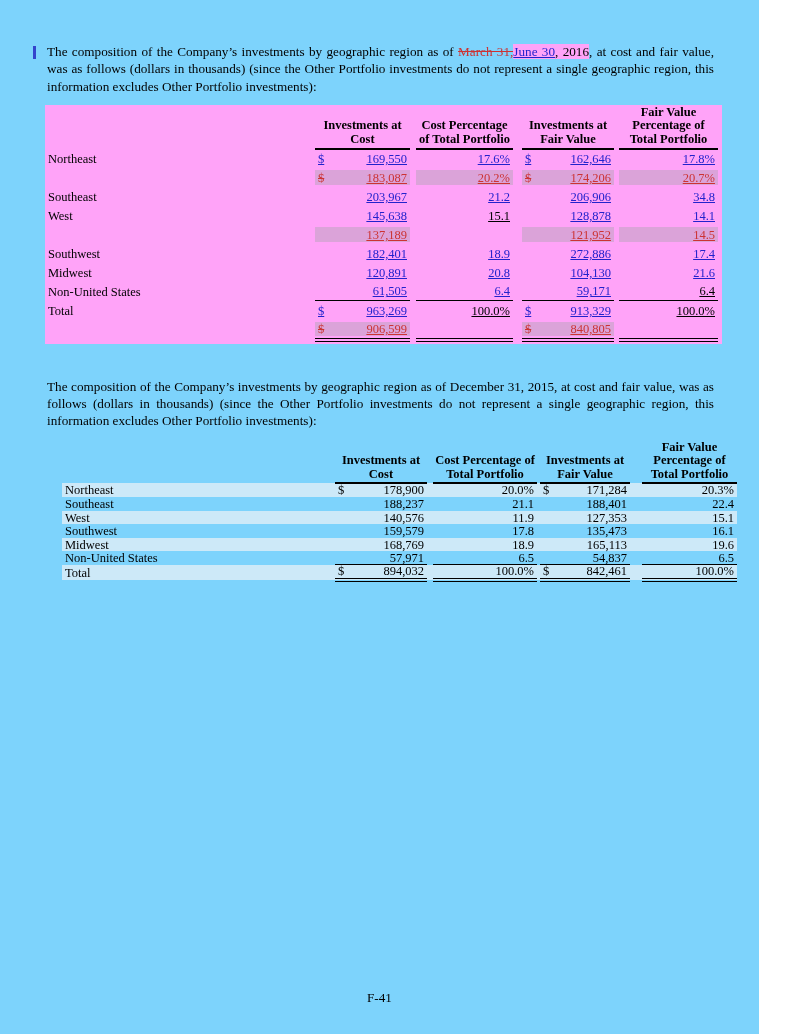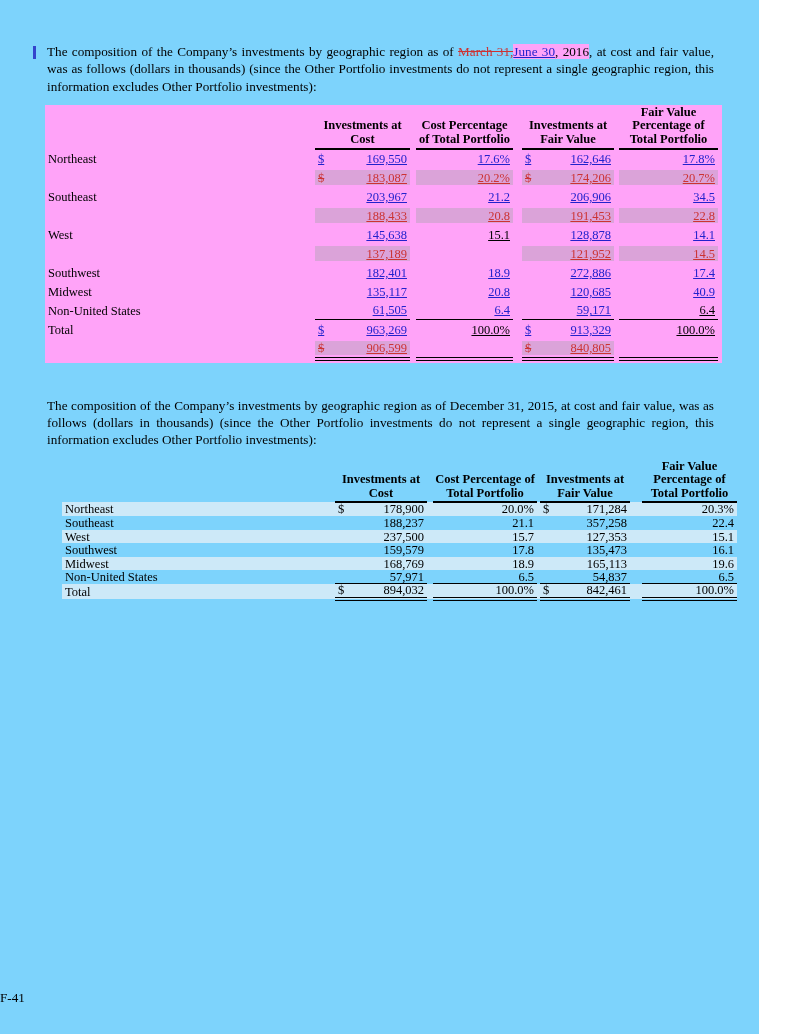--- a/index.html
+++ b/index.html
@@ -52,21 +52,21 @@
   #t2015 tbody td { height:13.6px; line-height:12.6px; padding:0; }
   #t2015 td.lbl { text-align:left; padding-left:3px; }
   #t2015 td.band { text-align:right; }
   #t2015 .num { padding-right:3px; }
   #t2015 .split .dollar { float:left; padding-left:3px; }
   #t2015 tr.stripe td { background:#cde9f8; }
   #t2015 tr.t-row td.band { border-top:1px solid #000; border-bottom:4px double #000; }
 
   .footer {
     position:absolute; bottom:28px; left:0; right:0;
-    font-size:13.2px;
+    text-align:center; font-size:13.2px;
   }
 </style>
 </head>
 <body>
 
 <div class="page">
 
   <div class="change-bar"></div>
 
   <p class="para para-1"><span>The composition of the Company’s investments by geographic region as of </span><span class="del-text">March 31,</span><span class="hl ins-text">June 30</span><span class="hl">, 2016</span><span>, at cost and fair value, was as follows (dollars in thousands) (since the Other Portfolio investments do not represent a single geographic region, this information excludes Other Portfolio investments):</span></p>
@@ -121,32 +121,21 @@
             <td class="padc"></td>
           </tr>
           <tr class="r-new">
             <td class="lbl">Southeast</td>
             <td class="band split"><span class="dollar "></span><span class="num ins">203,967</span></td>
             <td class="gapc"></td>
             <td class="band"><span class="num ins">21.2</span></td>
             <td class="gapc"></td>
             <td class="band split"><span class="dollar "></span><span class="num ins">206,906</span></td>
             <td class="gapc"></td>
-            <td class="band"><span class="num ins">34.5</span></td>
-            <td class="padc"></td>
-          </tr>
-          <tr class="r-old">
-            <td class="lbl"></td>
-            <td class="band shade split"><span class="dollar "></span><span class="num del">188,433</span></td>
-            <td class="gapc"></td>
-            <td class="band shade"><span class="num del">20.8</span></td>
-            <td class="gapc"></td>
-            <td class="band shade split"><span class="dollar "></span><span class="num del">191,453</span></td>
-            <td class="gapc"></td>
-            <td class="band shade"><span class="num del">22.8</span></td>
+            <td class="band"><span class="num ins">34.8</span></td>
             <td class="padc"></td>
           </tr>
           <tr class="r-new">
             <td class="lbl">West</td>
             <td class="band split"><span class="dollar "></span><span class="num ins">145,638</span></td>
             <td class="gapc"></td>
             <td class="band"><span class="num plain">15.1</span></td>
             <td class="gapc"></td>
             <td class="band split"><span class="dollar "></span><span class="num ins">128,878</span></td>
             <td class="gapc"></td>
@@ -170,27 +159,27 @@
             <td class="gapc"></td>
             <td class="band"><span class="num ins">18.9</span></td>
             <td class="gapc"></td>
             <td class="band split"><span class="dollar "></span><span class="num ins">272,886</span></td>
             <td class="gapc"></td>
             <td class="band"><span class="num ins">17.4</span></td>
             <td class="padc"></td>
           </tr>
           <tr class="r-new">
             <td class="lbl">Midwest</td>
-            <td class="band split"><span class="dollar "></span><span class="num ins">135,117</span></td>
+            <td class="band split"><span class="dollar "></span><span class="num ins">120,891</span></td>
             <td class="gapc"></td>
             <td class="band"><span class="num ins">20.8</span></td>
             <td class="gapc"></td>
-            <td class="band split"><span class="dollar "></span><span class="num ins">120,685</span></td>
-            <td class="gapc"></td>
-            <td class="band"><span class="num ins">40.9</span></td>
+            <td class="band split"><span class="dollar "></span><span class="num ins">104,130</span></td>
+            <td class="gapc"></td>
+            <td class="band"><span class="num ins">21.6</span></td>
             <td class="padc"></td>
           </tr>
           <tr class="r-new">
             <td class="lbl">Non-United States</td>
             <td class="band split"><span class="dollar "></span><span class="num ins">61,505</span></td>
             <td class="gapc"></td>
             <td class="band"><span class="num ins">6.4</span></td>
             <td class="gapc"></td>
             <td class="band split"><span class="dollar "></span><span class="num ins">59,171</span></td>
             <td class="gapc"></td>
@@ -258,29 +247,29 @@
           <td class="band split"><span class="dollar plain">$</span><span class="num plain">171,284</span></td>
           <td class="gapc"></td>
           <td class="band"><span class="num plain">20.3%</span></td>
         </tr>
         <tr>
           <td class="lbl">Southeast</td>
           <td class="band split"><span class="dollar plain"></span><span class="num plain">188,237</span></td>
           <td class="gapc"></td>
           <td class="band"><span class="num plain">21.1</span></td>
           <td class="gapc"></td>
-          <td class="band split"><span class="dollar plain"></span><span class="num plain">357,258</span></td>
+          <td class="band split"><span class="dollar plain"></span><span class="num plain">188,401</span></td>
           <td class="gapc"></td>
           <td class="band"><span class="num plain">22.4</span></td>
         </tr>
         <tr class="stripe">
           <td class="lbl">West</td>
-          <td class="band split"><span class="dollar plain"></span><span class="num plain">237,500</span></td>
-          <td class="gapc"></td>
-          <td class="band"><span class="num plain">15.7</span></td>
+          <td class="band split"><span class="dollar plain"></span><span class="num plain">140,576</span></td>
+          <td class="gapc"></td>
+          <td class="band"><span class="num plain">11.9</span></td>
           <td class="gapc"></td>
           <td class="band split"><span class="dollar plain"></span><span class="num plain">127,353</span></td>
           <td class="gapc"></td>
           <td class="band"><span class="num plain">15.1</span></td>
         </tr>
         <tr>
           <td class="lbl">Southwest</td>
           <td class="band split"><span class="dollar plain"></span><span class="num plain">159,579</span></td>
           <td class="gapc"></td>
           <td class="band"><span class="num plain">17.8</span></td>

